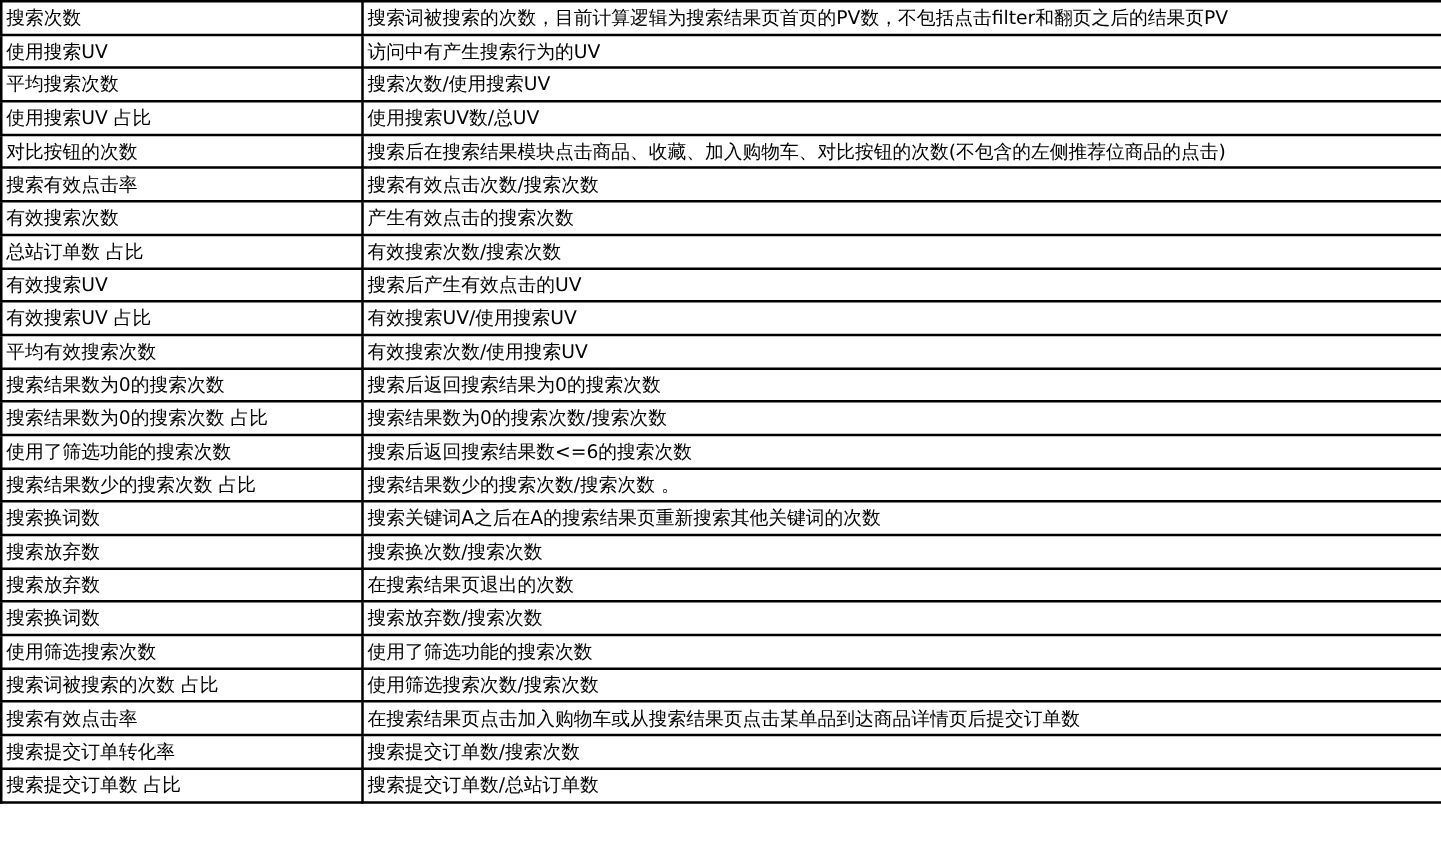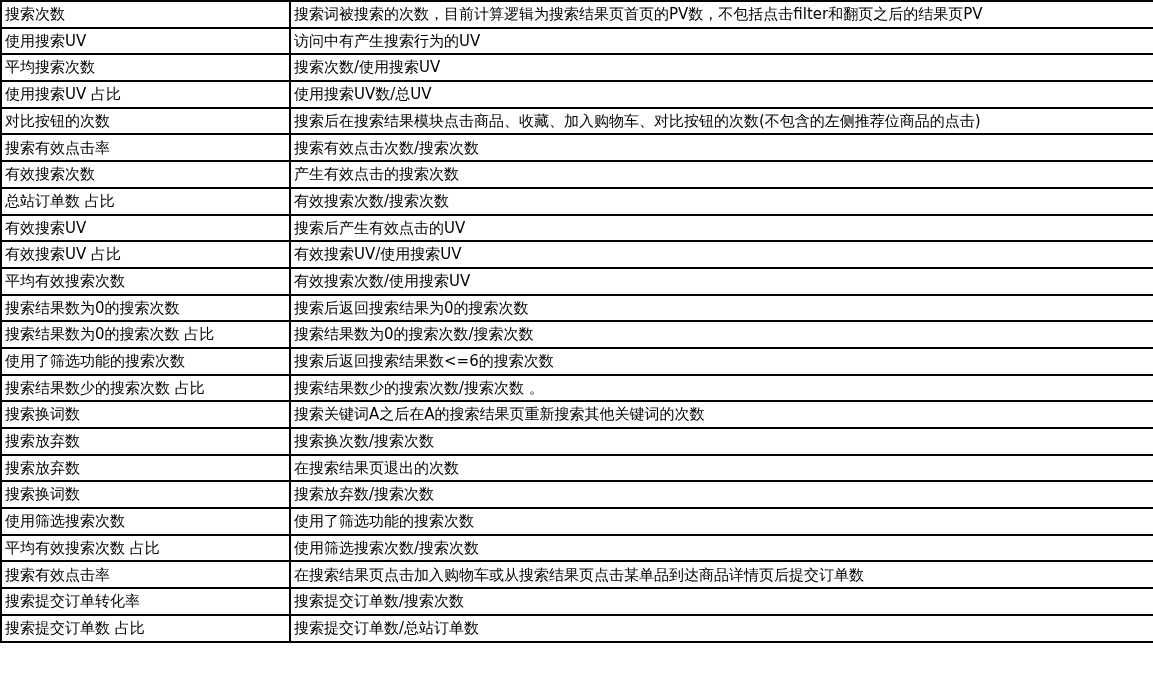--- a/index.html
+++ b/index.html
@@ -111,21 +111,21 @@
       </tr>
       <tr>
         <td class="col-term">搜索换词数</td>
         <td class="col-def">搜索放弃数/搜索次数</td>
       </tr>
       <tr>
         <td class="col-term">使用筛选搜索次数</td>
         <td class="col-def">使用了筛选功能的搜索次数</td>
       </tr>
       <tr>
-        <td class="col-term">平均有效搜索次数 占比</td>
+        <td class="col-term">搜索词被搜索的次数 占比</td>
         <td class="col-def">使用筛选搜索次数/搜索次数</td>
       </tr>
       <tr>
         <td class="col-term">搜索有效点击率</td>
         <td class="col-def">在搜索结果页点击加入购物车或从搜索结果页点击某单品到达商品详情页后提交订单数</td>
       </tr>
       <tr>
         <td class="col-term">搜索提交订单转化率</td>
         <td class="col-def">搜索提交订单数/搜索次数</td>
       </tr>

